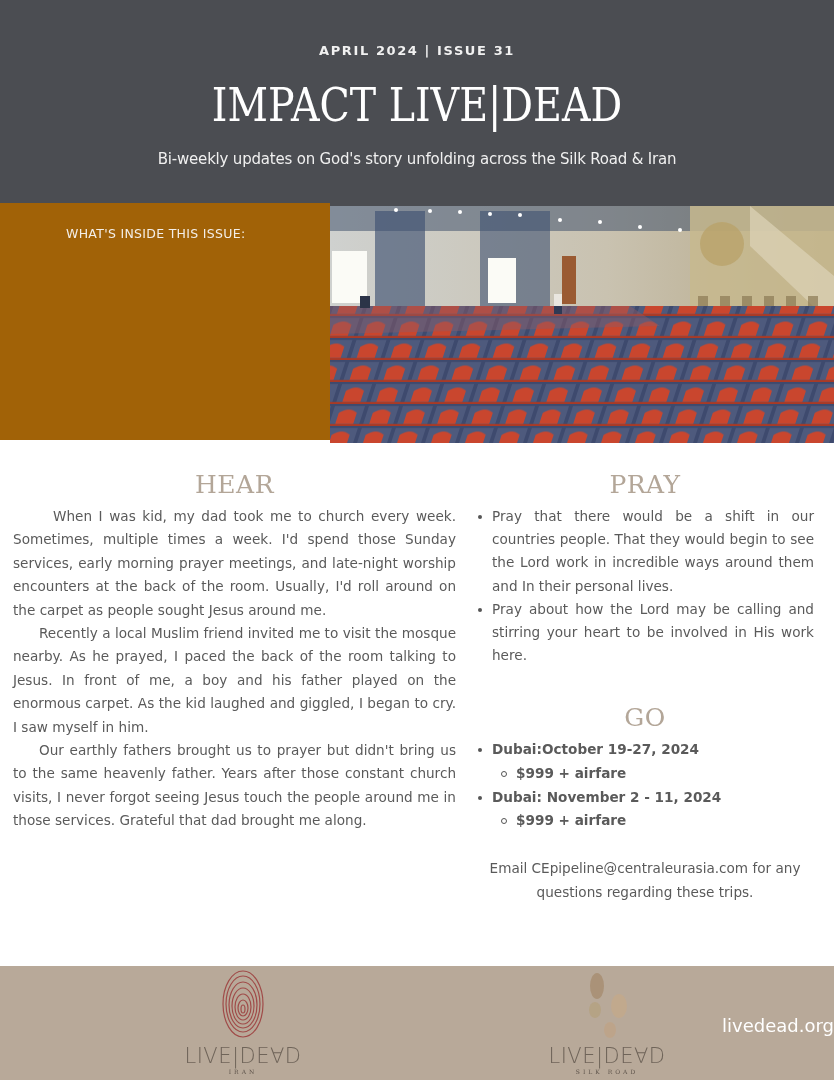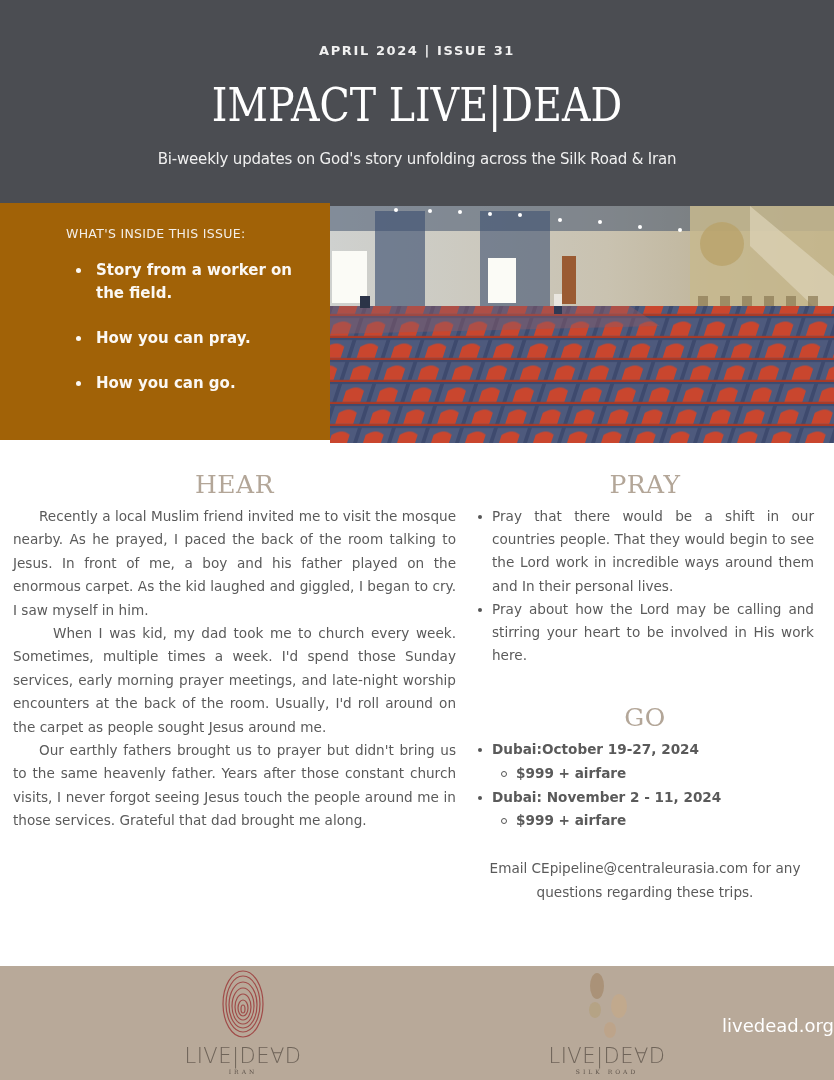--- a/index.html
+++ b/index.html
@@ -135,25 +135,20 @@
 <body>
 
 <div class="header">
   <div class="issue-line">APRIL 2024 | ISSUE 31</div>
   <div class="main-title">IMPACT LIVE|DEAD</div>
   <div class="subtitle">Bi-weekly updates on God's story unfolding across the Silk Road &amp; Iran</div>
 </div>
 
 <div class="toc">
   <div class="toc-heading">WHAT'S INSIDE THIS ISSUE:</div>
-  <ul class="toc-list">
-    <li>Story from a worker on the field.</li>
-    <li>How you can pray.</li>
-    <li>How you can go.</li>
-  </ul>
 </div>
 
 <div class="photo" title="Interior of a mosque with red prayer carpet">
   <svg width="504" height="237" viewBox="0 0 504 237">
     <defs>
       <pattern id="carpet" width="34" height="22" patternUnits="userSpaceOnUse" patternTransform="skewX(-18)">
         <rect width="34" height="22" fill="#3e4a6e"></rect>
         <rect x="2" y="2" width="30" height="18" fill="#5d6a8c" opacity="0.5"></rect>
         <path d="M8 20 L8 9 Q17 2 26 9 L26 20 Z" fill="#c9462e"></path>
         <rect x="0" y="20" width="34" height="2" fill="#a93a26"></rect>
@@ -196,22 +191,22 @@
     <rect x="0" y="100" width="504" height="137" fill="url(#carpet)"></rect>
     <polygon points="0,100 300,100 330,120 0,128" fill="#8d5a66" opacity="0.45"></polygon>
     <rect x="224" y="88" width="8" height="14" fill="#e9e6df"></rect>
     <rect x="224" y="100" width="8" height="8" fill="#2f3a55"></rect>
     <rect x="30" y="90" width="10" height="12" fill="#2c3448"></rect>
   </svg>
 </div>
 
 <div class="hear-col">
   <div class="section-title">HEAR</div>
+  <p class="body-p p1">When I was kid, my dad took me to church every week. Sometimes, multiple times a week. I'd spend those Sunday services, early morning prayer meetings, and late-night worship encounters at the back of the room. Usually, I'd roll around on the carpet as people sought Jesus around me.</p>
   <p class="body-p p2">Recently a local Muslim friend invited me to visit the mosque nearby. As he prayed, I paced the back of the room talking to Jesus. In front of me, a boy and his father played on the enormous carpet. As the kid laughed and giggled, I began to cry. I saw myself in him.</p>
-  <p class="body-p p1">When I was kid, my dad took me to church every week. Sometimes, multiple times a week. I'd spend those Sunday services, early morning prayer meetings, and late-night worship encounters at the back of the room. Usually, I'd roll around on the carpet as people sought Jesus around me.</p>
   <p class="body-p p3">Our earthly fathers brought us to prayer but didn't bring us to the same heavenly father. Years after those constant church visits, I never forgot seeing Jesus touch the people around me in those services. Grateful that dad brought me along.</p>
 </div>
 
 <div class="pray-col">
   <div class="section-title">PRAY</div>
   <ul class="pray-list">
     <li>Pray that there would be a shift in our countries people. That they would begin to see the Lord work in incredible ways around them and In their personal lives.</li>
     <li>Pray about how the Lord may be calling and stirring your heart to be involved in His work here.</li>
   </ul>
 </div>

